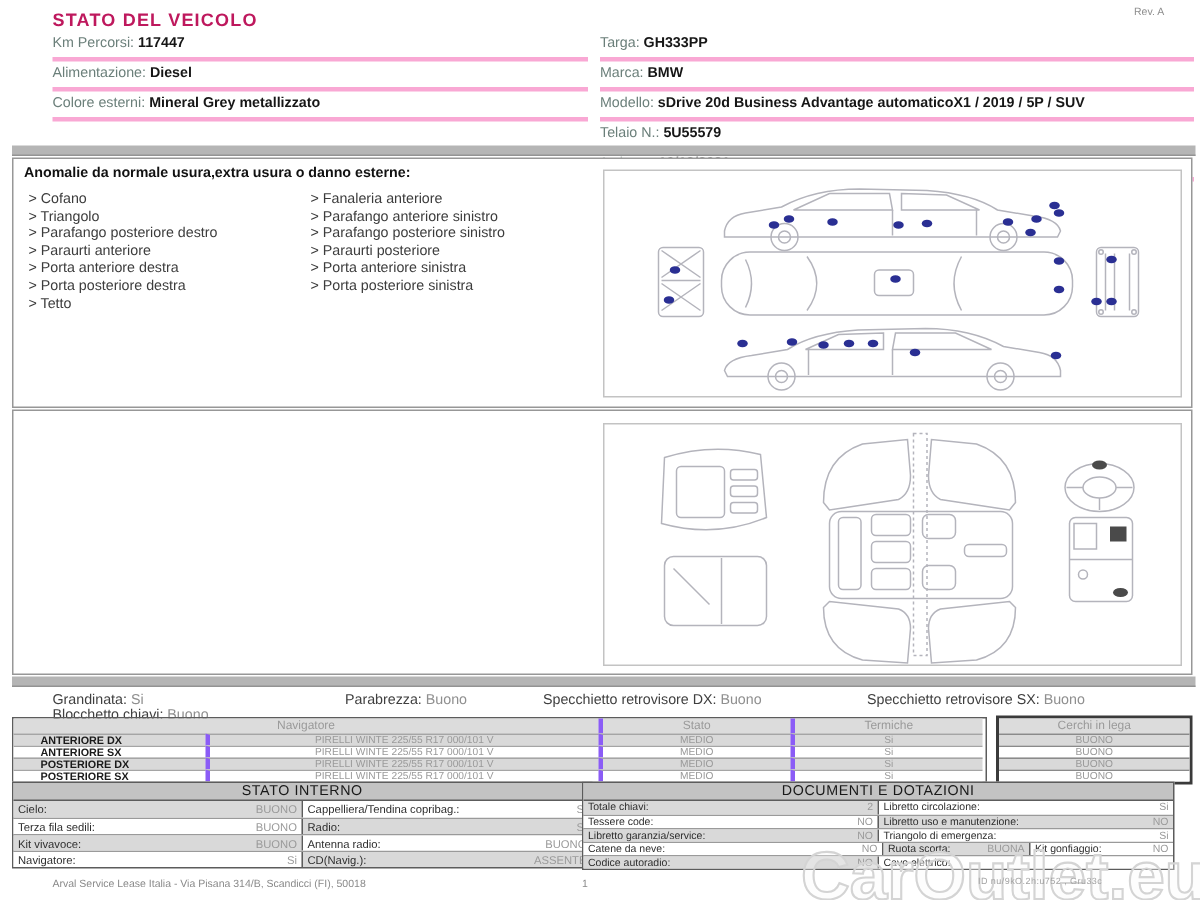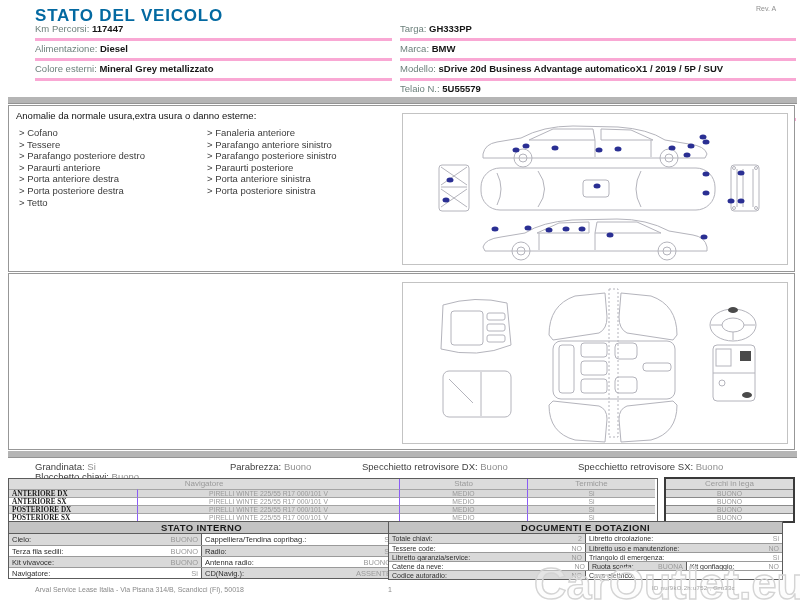--- a/index.html
+++ b/index.html
@@ -1,70 +1,70 @@
 <!DOCTYPE html>
 <html><head>
 <meta charset="utf-8">
 <style>
   * { margin:0; padding:0; box-sizing:border-box; }
   html,body { width:800px; height:600px; background:#ffffff; overflow:hidden;
     font-family:"Liberation Sans", sans-serif; -webkit-font-smoothing:antialiased; }
   .page { position:relative; width:800px; height:600px; background:#fff; }
 
   
-  .title { position:absolute; left:35px; top:6px; font-size:17px; font-weight:bold;
-    color:#0369a1; letter-spacing:0.8px; }
+  .title { position:absolute; left:35px; top:6px; font-size:12px; font-weight:bold;
+    color:#be185d; letter-spacing:0.8px; }
   .rev { position:absolute; left:756px; top:5px; font-size:7px; color:#8f8f8f; }
   .info-block { position:absolute; }
   .info-row { border-bottom:3px solid #f9a8d4; padding:2px 0 4px 0; font-size:9.5px;
     line-height:11px; color:#6b7f7a; }
   .info-row b { color:#161616; }
   .ib-left { left:35px; top:21px; width:357px; }
   .ib-right { left:400px; top:21px; width:396px; }
 
   .graybar { position:absolute; left:8px; width:789px; height:7px; background:#b5b5b5;
     border-bottom:1px solid #939393; }
 
   
   .panel { position:absolute; left:8px; width:787px; border:1px solid #979797; background:#fff; }
-  .panel-title { position:absolute; left:7px; top:4px; font-size:9.5px; font-weight:normal; color:#111; }
+  .panel-title { position:absolute; left:7px; top:4px; font-size:9.5px; font-weight:bold; color:#111; }
   .anom-col { position:absolute; top:21px; font-size:9.5px; line-height:11.6px; color:#3c3c3c; }
   .anom-col div::before { content:"> "; }
   .diagram-box { position:absolute; right:6px; border:1px solid #c3c3c3; background:#fff; }
   .diagram-box svg { display:block; }
   .dot { position:absolute; width:7px; height:5px; border-radius:50%;
     background:#2a2f93; transform:translate(-50%,-50%); }
 
   
   .sum-item { position:absolute; font-size:9.5px; color:#3f3f3f; white-space:nowrap; }
   .sum-item .v { color:#8f8f8f; }
 
   
   .tire-table { position:absolute; left:8px; top:478px; width:650px; border:1px solid #5c5c5c;
     display:grid; grid-template-columns:128px 262px 128px 128px; }
   .tt-h { height:10px; font-size:8px; color:#9a9a9a; text-align:center; line-height:10px;
     background:#dcdcdc; overflow:hidden; }
   .tt-pneu { grid-column:1 / 3; }
   .tt-c { height:8px; font-size:6.8px; line-height:8px; overflow:hidden; white-space:nowrap; }
-  .tt-pos { font-weight:bold; color:#1a1a1a; font-size:7.2px; padding-left:3px;font-family:Liberation Serif, serif; }
+  .tt-pos { font-weight:bold; color:#1a1a1a; font-size:7.2px; padding-left:18px; }
   .tt-val { color:#9a9a9a; text-align:center; }
-  .bl { border-left:1px solid #8b5cf6; }
+  .bl { border-left:3px solid #8b5cf6; }
   .bt { border-top:1px solid #a5a5a5; }
   .g { background:#d9d9d9; }
   .w { background:#ffffff; }
 
   .cerchi-table { position:absolute; left:664px; top:477px; width:131px; border:2px solid #3a3a3a; }
   .cerchi-table .tt-h { height:10px; }
   .cerchi-table .tt-c { text-align:center; color:#9a9a9a; }
   .cerchi-table .bt { border-top:1px solid #8a8a8a; }
 
   
   .panel-table { position:absolute; border:1px solid #5c5c5c; background:#fff; }
   .pt-head { height:12px; background:#c3c3c3; border-bottom:1px solid #5c5c5c;
-    font-size:9.5px; font-weight:bold; color:#191919; text-align:center; line-height:12px;
+    font-size:9.5px; font-weight:normal; color:#191919; text-align:center; line-height:12px;
     letter-spacing:0.4px; }
   .pt-row { display:flex; }
   .pt-row + .pt-row { border-top:1px solid #9a9a9a; }
   .pt-cell { flex:1; display:flex; align-items:center; padding:0 3px; overflow:hidden; white-space:nowrap; }
   .pt-cell.rgt { border-left:1px solid #5c5c5c; }
   .pt-l { color:#2e2e2e; }
   .pt-v { margin-left:auto; color:#9a9a9a; padding-left:4px; }
   .si-row { height:11px; font-size:7.5px;justify-content:flex-end; }
   .doc-row { height:9px; font-size:7px; }
   .subcell { display:flex; align-items:center; padding:0 3px; overflow:hidden; height:100%; }
@@ -102,21 +102,21 @@
     <div class="info-row"><span>Telaio N.:</span> <b>5U55579</b></div>
     <div class="info-row"><span>1a imm.:</span> <b>10/12/2021</b></div>
   </div>
 
   <div class="graybar" style="top:97px"></div>
 
   <div class="panel" style="top:105px;height:167px">
     <div class="panel-title">Anomalie da normale usura,extra usura o danno esterne:</div>
     <div class="anom-col" style="left:10px">
       <div>Cofano</div>
-      <div>Tessere</div>
+      <div>Triangolo</div>
       <div>Parafango posteriore destro</div>
       <div>Paraurti anteriore</div>
       <div>Porta anteriore destra</div>
       <div>Porta posteriore destra</div>
       <div>Tetto</div>
     </div>
     <div class="anom-col" style="left:198px">
       <div>Fanaleria anteriore</div>
       <div>Parafango anteriore sinistro</div>
       <div>Parafango posteriore sinistro</div>

